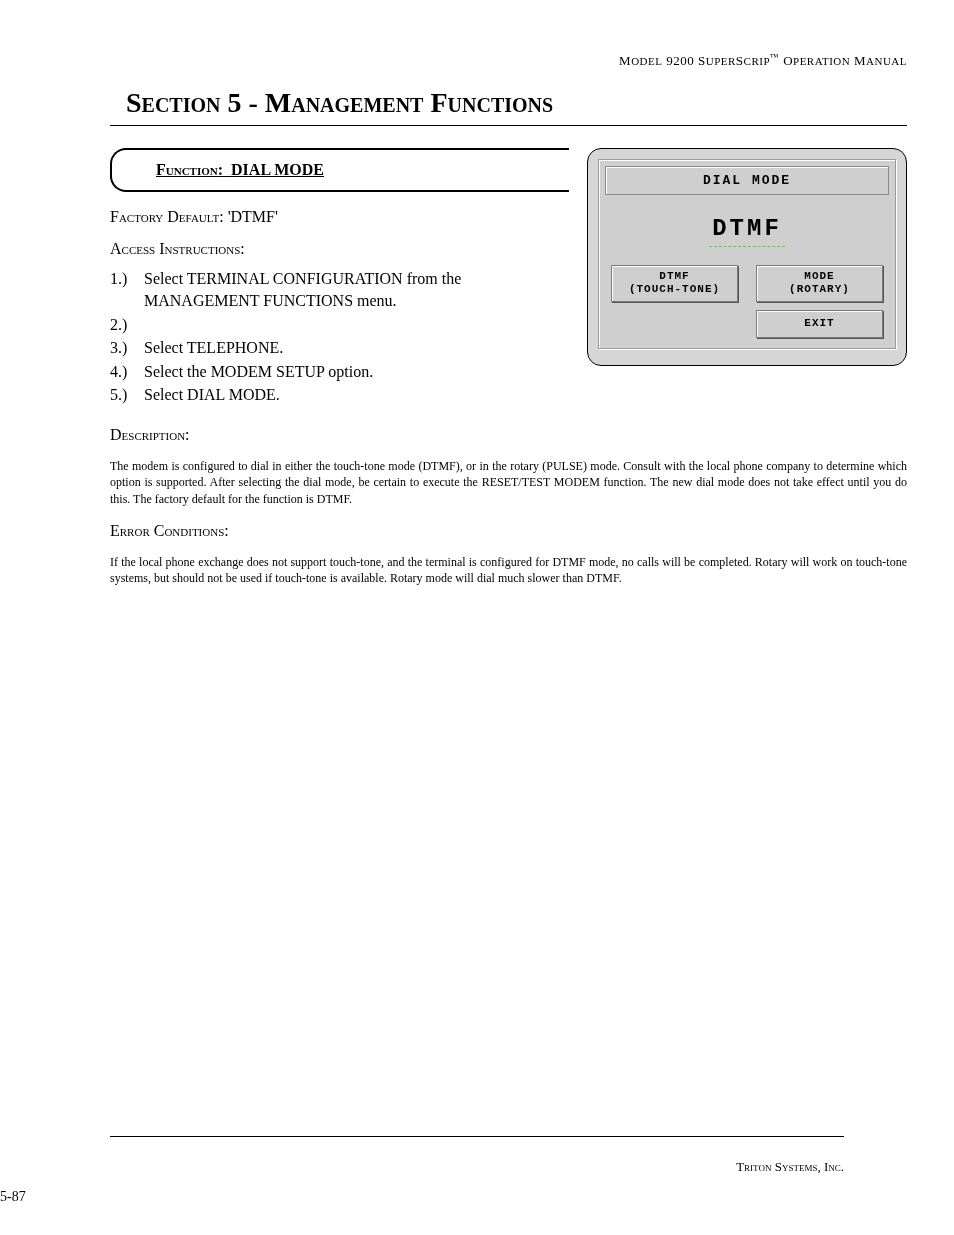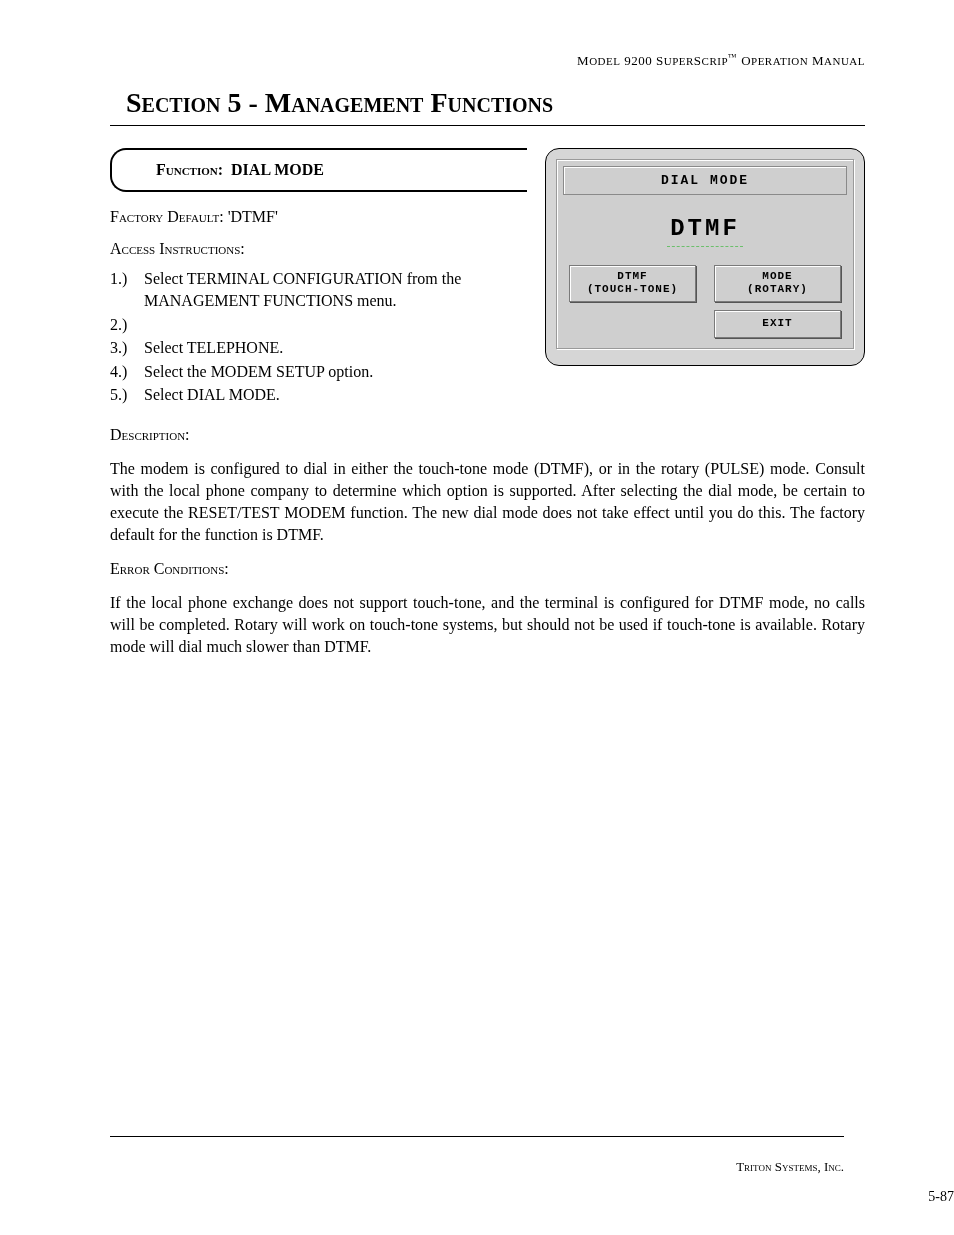--- a/index.html
+++ b/index.html
@@ -7,21 +7,21 @@
     padding: 0;
     background: #fff;
     font-family: "Times New Roman", Times, serif;
     color: #000;
   }
   .page {
     width: 954px;
     height: 1235px;
     position: relative;
     box-sizing: border-box;
-    padding: 52px 89px 40px 110px;
+    padding: 52px 47px 40px 110px;
   }
   .running-header {
     text-align: right;
     font-size: 13px;
     font-variant: small-caps;
     letter-spacing: 0.5px;
     margin-bottom: 18px;
   }
   .section-title {
     font-size: 28px;
@@ -56,20 +56,21 @@
     border: 2px solid #000;
     border-right: none;
     border-top-left-radius: 16px;
     border-bottom-left-radius: 16px;
     box-sizing: border-box;
     display: flex;
     align-items: center;
     padding-left: 44px;
     font-weight: bold;
     font-size: 16px;
+    text-decoration: underline;
   }
   .function-tab .label {
     font-variant: small-caps;
   }
   .subhead {
     font-weight: normal;
     font-variant: small-caps;
     font-size: 16px;
     margin: 14px 0 10px 0;
   }
@@ -82,21 +83,21 @@
   }
   .ol li {
     display: flex;
     margin-bottom: 2px;
   }
   .ol .num {
     width: 34px;
     flex: 0 0 34px;
   }
   .body-text {
-    font-size: 16px;
+    font-size: 12px;
     line-height: 1.38;
     text-align: justify;
     margin: 14px 0 10px 0;
   }
   
   .screen-panel {
     width: 320px;
     flex: 0 0 320px;
     box-sizing: border-box;
     border: 1.5px solid #000;
@@ -178,21 +179,21 @@
     right: 110px;
     bottom: 60px;
     font-size: 13px;
     font-variant: small-caps;
   }
   .footer-page {
     position: absolute;
     left: 0;
     right: 0;
     bottom: 30px;
-    text-align: right;
+    text-align: left;
     font-size: 14px;
   }
   .tm {
     font-size: 9px;
     vertical-align: super;
   }
 </style>
 </head>
 <body>
 

